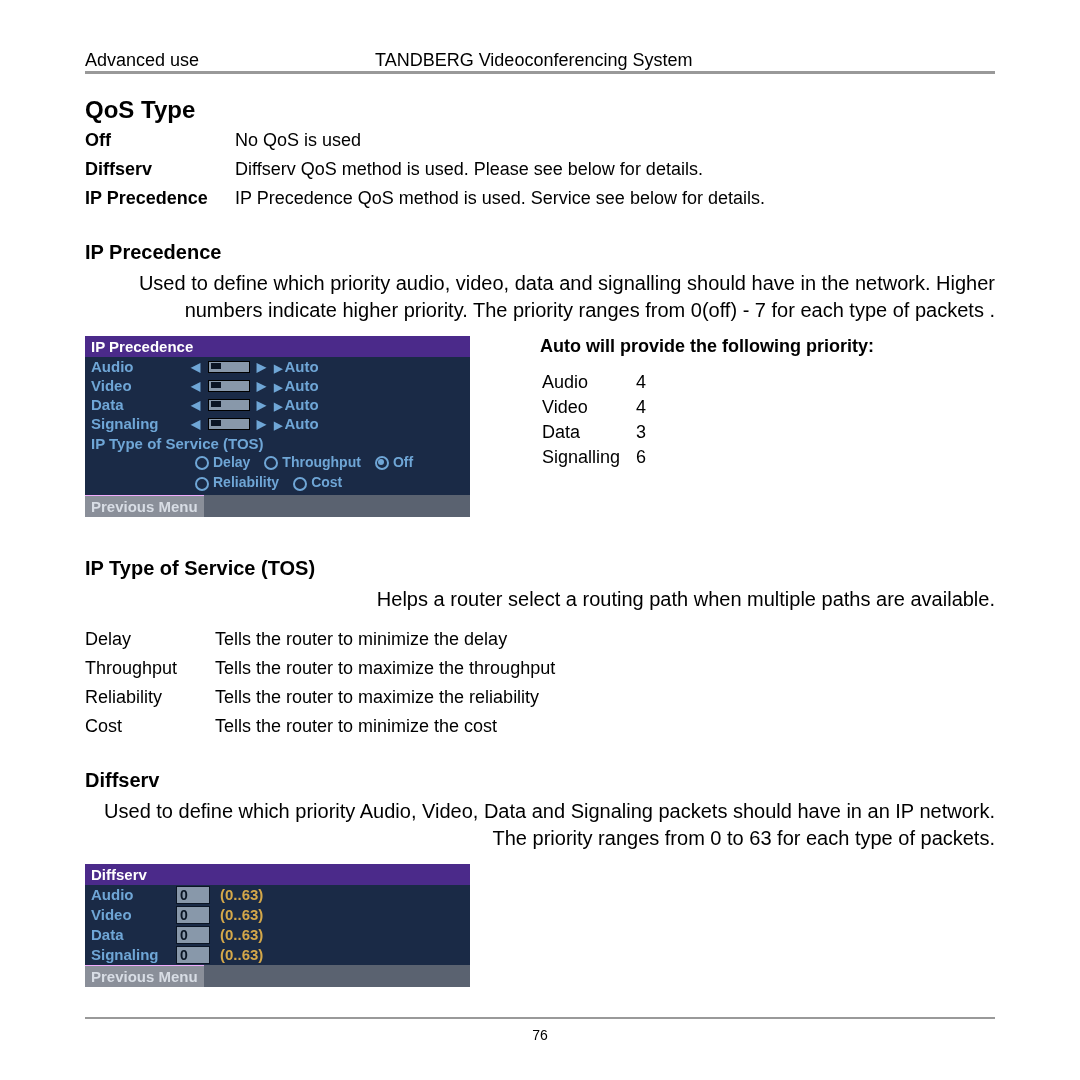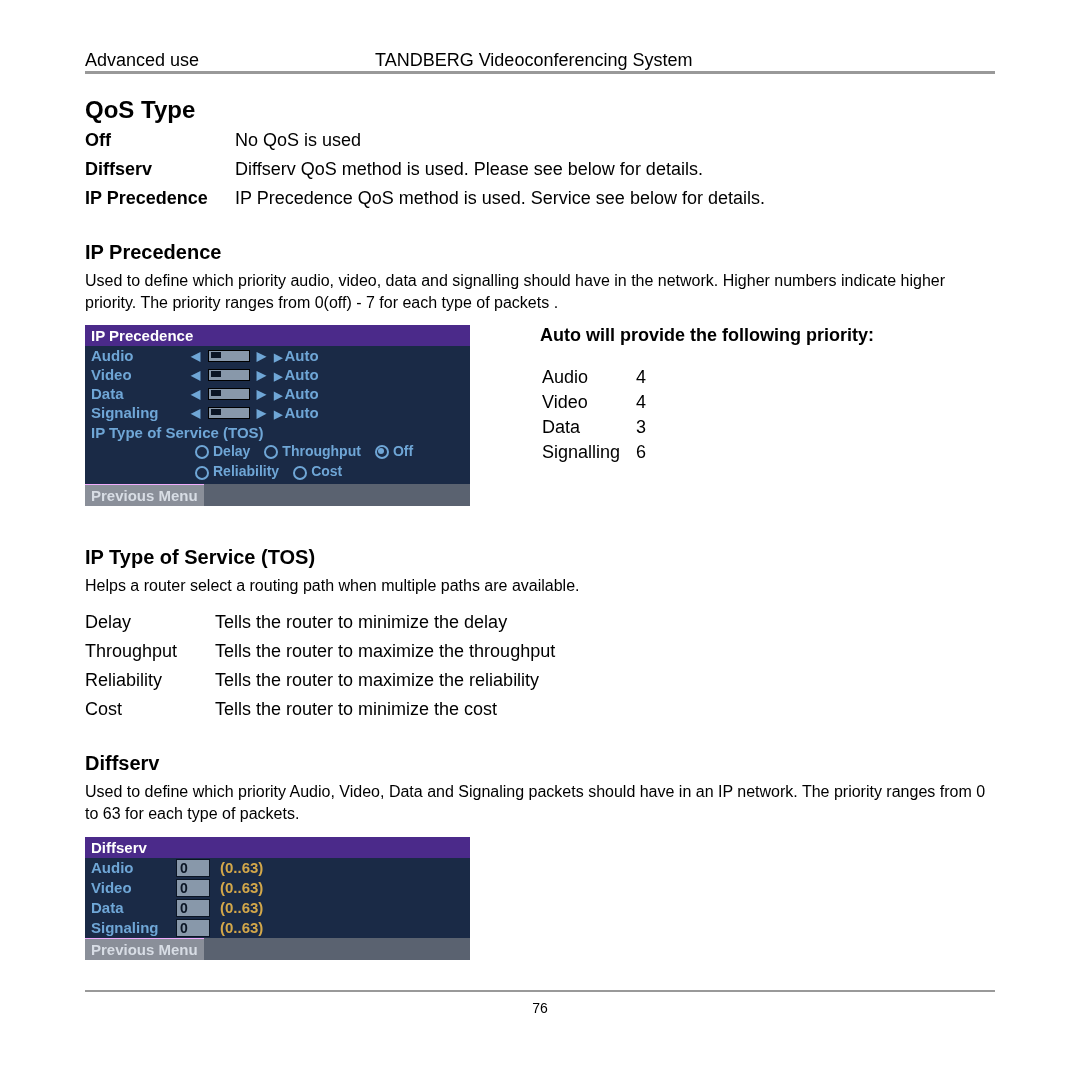--- a/index.html
+++ b/index.html
@@ -54,23 +54,24 @@
   .def-table td.term {
     font-weight: bold;
     width: 150px;
     white-space: nowrap;
   }
   .def-table td.term-plain {
     font-weight: normal;
     width: 130px;
   }
   p.body {
-    font-size: 16px;
+    font-size: 20px;
     margin: 6px 0 12px 0;
     line-height: 1.35;
+    text-align: right;
   }
   .two-col {
     display: flex;
     align-items: flex-start;
     gap: 70px;
   }
   
   .panel {
     width: 385px;
     font-family: Arial, Helvetica, sans-serif;
@@ -190,21 +191,21 @@
   }
   .ds-range { color:#d4a84a; font-weight:bold; }
   
   .prio-table td {
     font-size:18px;
     padding:1px 14px 1px 0;
   }
   .prio-heading {
     font-weight:bold;
     font-size:18px;
-    margin-bottom:18px;
+    margin-bottom:12px;
   }
   .page-num {
     text-align:center;
     font-size:14px;
     margin-top:6px;
   }
 </style>
 </head>
 <body>
 

